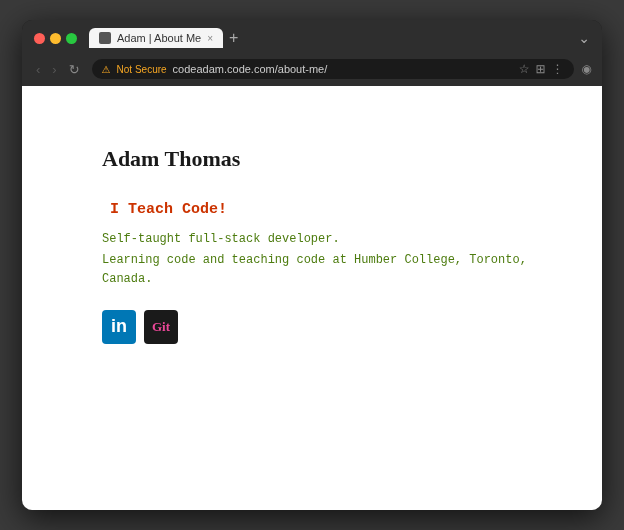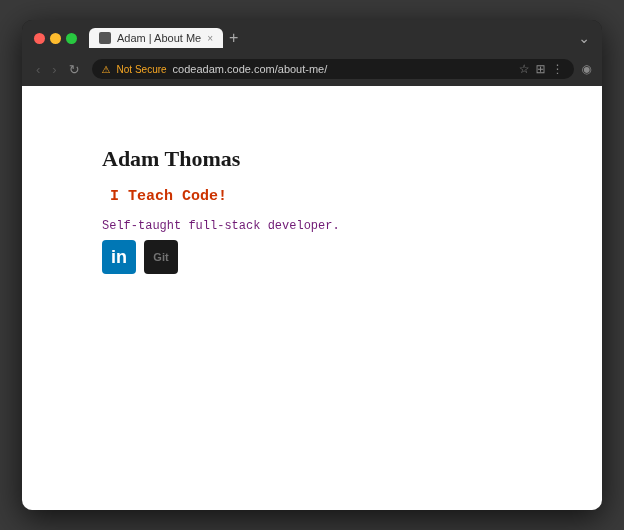--- a/index.html
+++ b/index.html
@@ -174,44 +174,44 @@
 
     .page-inner {
       padding: 60px 50px 40px 80px;
     }
 
     .name-heading {
       font-family: Georgia, 'Times New Roman', serif;
       font-size: 22px;
       font-weight: bold;
       color: #1a1a1a;
-      margin-bottom: 16px;
+      margin-bottom: 29px;
     }
 
     .tagline {
       font-family: 'Courier New', Courier, monospace;
       font-size: 15px;
       color: #cc3300;
       font-weight: bold;
       margin-bottom: 12px;
       margin-left: 8px;
     }
 
     .bio-line {
       font-family: 'Courier New', Courier, monospace;
       font-size: 12px;
-      color: #701a75;
+      color: #4d7c0f;
       line-height: 1.6;
       margin-bottom: 2px;
     }
 
     .social-icons {
       display: flex;
       gap: 8px;
-      margin-top: 4px;
+      margin-top: 20px;
       align-items: flex-start;
     }
 
     .linkedin-icon {
       width: 34px;
       height: 34px;
       background: #0077b5;
       border-radius: 4px;
       display: flex;
       align-items: center;
@@ -231,24 +231,24 @@
       height: 34px;
       background: #1a1a1a;
       border-radius: 4px;
       display: flex;
       align-items: center;
       justify-content: center;
       cursor: pointer;
     }
 
     .git-icon span {
-      color: #737373;
+      color: #ec4899;
       font-weight: bold;
-      font-size: 11px;
-      font-family: Liberation Sans, sans-serif;
+      font-size: 13px;
+      font-family: Liberation Serif, serif;
     }
   </style>
 </head>
 <body>
 
 <div class="browser-window">
 
   <div class="title-bar">
     <div class="title-bar-top">
       <div class="traffic-lights">
@@ -288,20 +288,21 @@
   </div>
 
   <div class="page-content">
     <div class="page-inner">
 
       <h1 class="name-heading">Adam Thomas</h1>
 
       <p class="tagline">I Teach Code!</p>
 
       <p class="bio-line">Self-taught full-stack developer.</p>
+      <p class="bio-line">Learning code and teaching code at Humber College, Toronto, Canada.</p>
 
       <div class="social-icons">
         <div class="linkedin-icon">
           <span>in</span>
         </div>
         <div class="git-icon">
           <span>Git</span>
         </div>
       </div>
 

